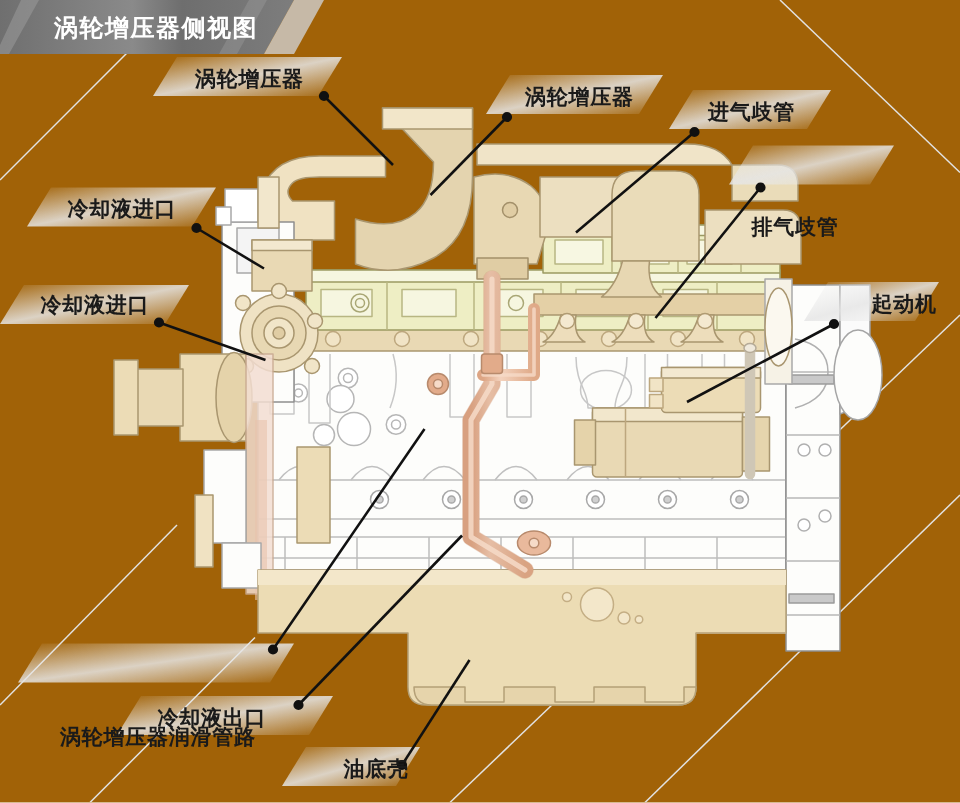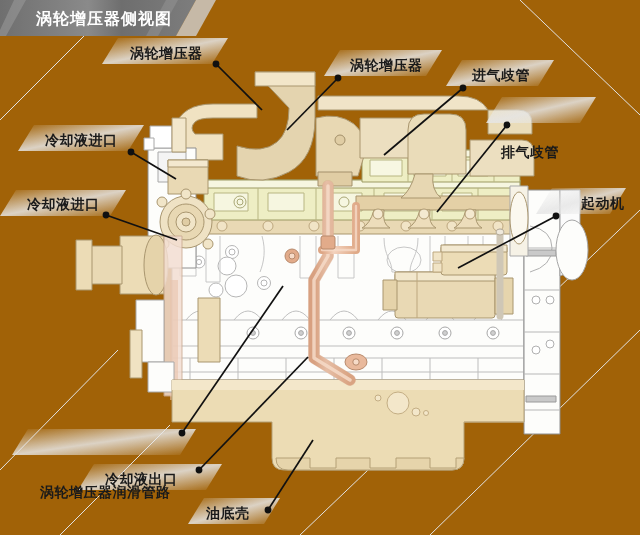--- a/index.html
+++ b/index.html
@@ -394,15 +394,15 @@
   <div id="labelLayer">
       <div class="lbl" style="left: 130px; top: 46px;">涡轮增压器</div>
       <div class="lbl" style="left: 350px; top: 58px;">涡轮增压器</div>
       <div class="lbl" style="left: 472px; top: 68px;">进气歧管</div>
       <div class="lbl" style="left: 501px; top: 105px; margin-top: 40px;">排气歧管</div>
       <div class="lbl" style="left: 45px; top: 133px;">冷却液进口</div>
       <div class="lbl" style="left: 27px; top: 198px; font-family: Liberation Serif, serif;">冷却液进口</div>
       <div class="lbl" style="left: 581px; top: 196px;">起动机</div>
       <div class="lbl" style="left: 40px; top: 437px; margin-top: 48px;">涡轮增压器润滑管路</div>
       <div class="lbl" style="left: 105px; top: 472px;">冷却液出口</div>
-      <div class="lbl" style="left: 206px; top: 506px;">油底壳</div>
+      <div class="lbl" style="left: 229px; top: 506px;">油底壳</div>
     </div>
 </div>
 
 </body></html>

